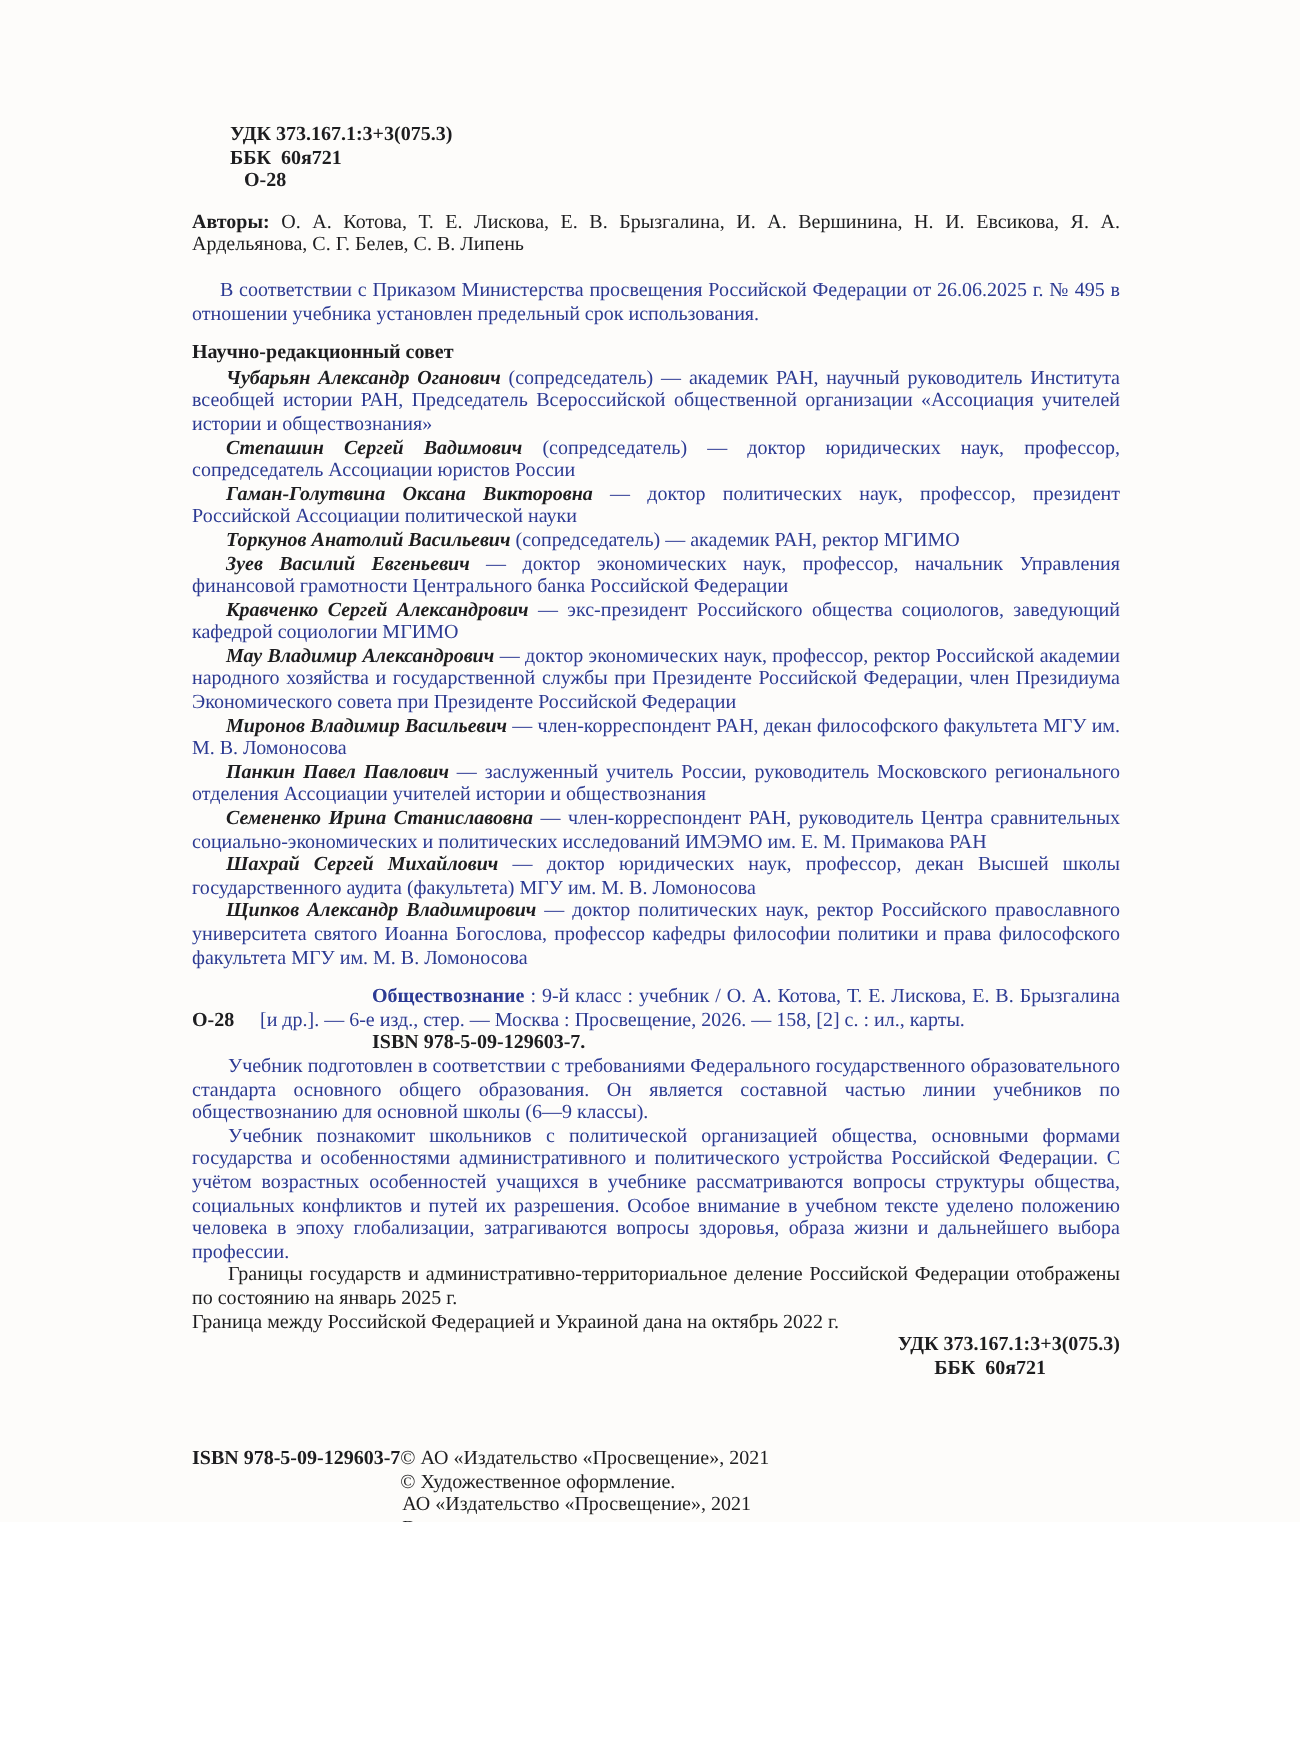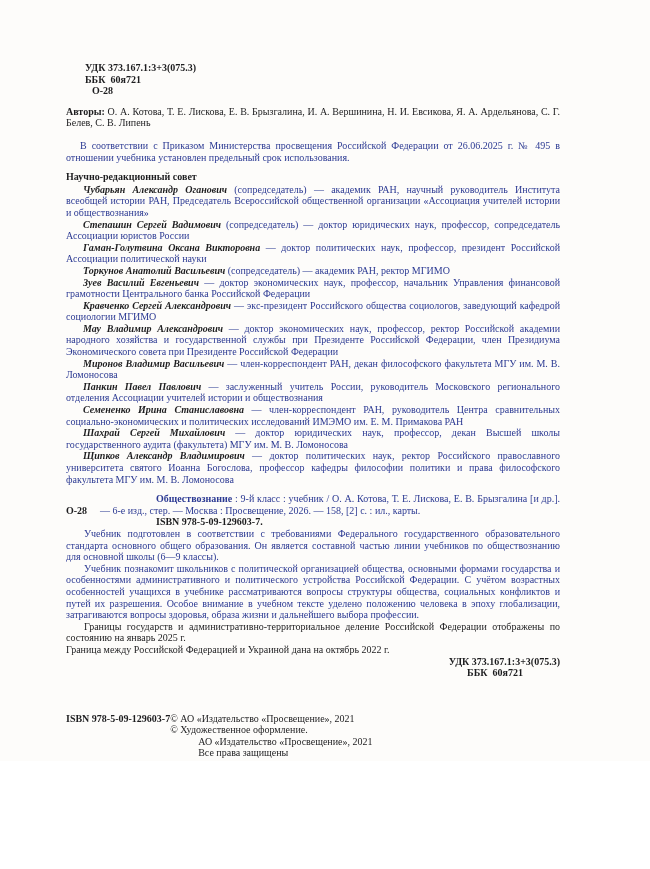--- a/index.html
+++ b/index.html
@@ -2,21 +2,21 @@
 <html><head>
 <meta charset="utf-8">
 <style>
   html,body{margin:0;padding:0;}
   body{width:650px;height:869px;background:#ffffff;}
   .page{
     position:relative;width:650px;height:761px;box-sizing:border-box;
     background:#fdfcfa;color:#1d1d1f;
     font-family:"Liberation Serif","DejaVu Serif",serif;
     font-size:10px;line-height:11.6px;
-    padding:62px 90px 20px 66px;overflow:hidden;
+    padding:62px 90px 20px 96px;overflow:hidden;
   }
   .blue{color:#2c3a93;}
   .head-block{font-weight:bold;margin-left:19px;margin-bottom:9px;}
   .head-code{margin-left:7px;}
   .authors{text-align:justify;margin:0 0 11px 0;}
   .authors b{font-weight:bold;}
   .usage{margin:0 0 8px 0;text-align:justify;text-indent:14px;}
   .council-title{font-size:10px;font-weight:bold;text-align:left;margin:0 0 1px 0;}
   .member{margin:0;text-align:justify;text-indent:17px;}
   .mname{font-weight:bold;font-style:italic;}
@@ -25,21 +25,21 @@
   .catalog-entry{margin:0;text-align:justify;text-indent:56px;}
   .catalog-entry b{font-weight:bold;}
   .catalog-isbn{margin:0 0 0 56px;font-weight:bold;}
   .annotation p{margin:0;}
   .just{text-align:justify;text-indent:18px;}
   .borders2{text-align:left;}
   .udk-right{text-align:right;font-weight:bold;}
   .bbk-right{text-align:right;font-weight:bold;padding-right:37px;}
   .footer{display:flex;justify-content:flex-start;margin-top:34px;}
   .isbn{font-weight:bold;}
-  .cc-indent{margin-left:28px;}
+  .cc-indent{margin-left:1px;}
 </style>
 </head>
 <body>
 
 <div class="page">
 
   <div class="head-block">
     <div>УДК 373.167.1:3+3(075.3)</div>
     <div>ББК&nbsp;&nbsp;60я721</div>
     <div class="head-code">О-28</div>

